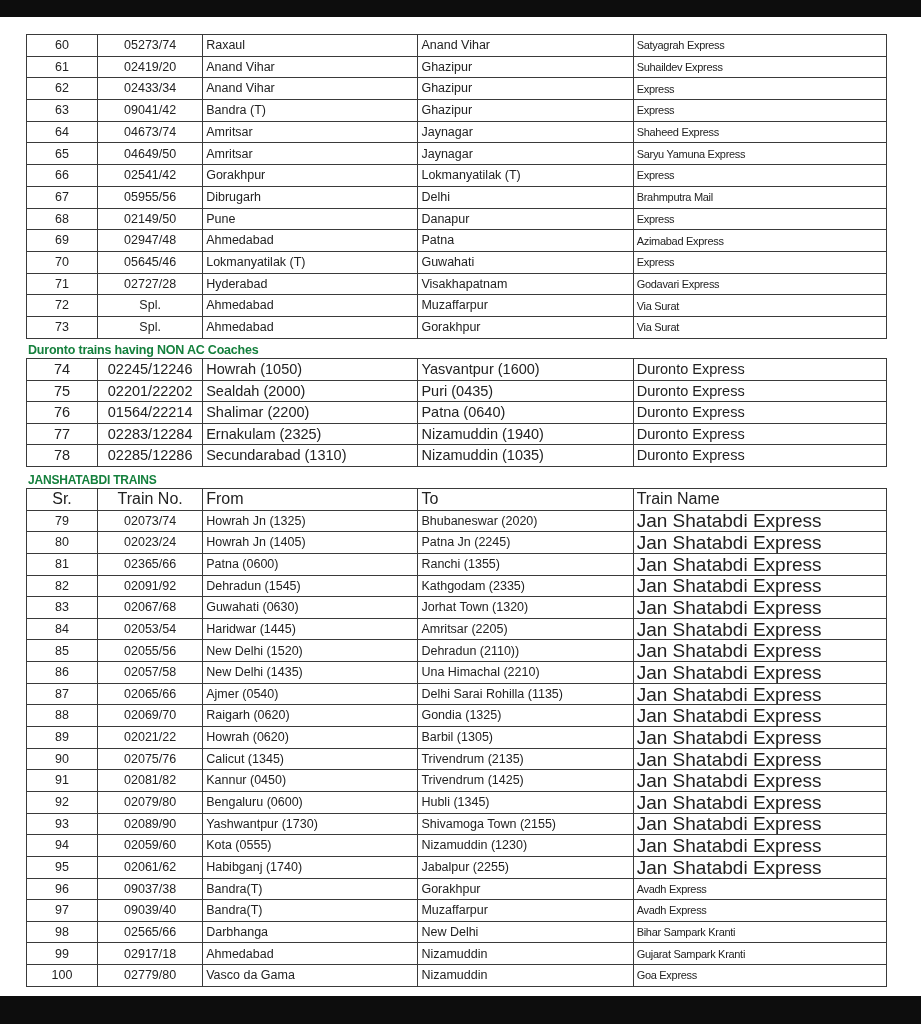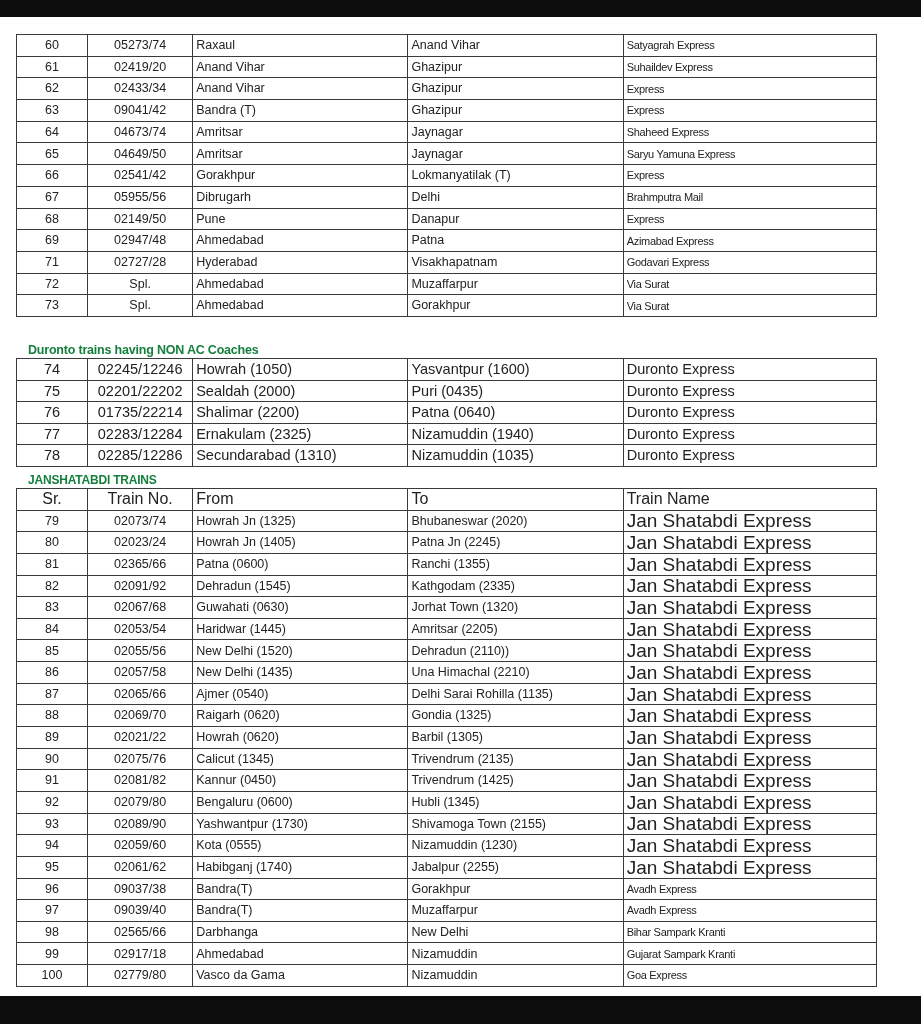--- a/index.html
+++ b/index.html
@@ -3,21 +3,21 @@
 <meta charset="utf-8">
 <style>
   html, body { margin:0; padding:0; }
   body {
     width:921px; height:1024px; background:#ffffff; position:relative; overflow:hidden;
     font-family:"Liberation Sans", sans-serif; color:#1a1a1a;
   }
   .bar-top { position:absolute; left:0; top:0; width:921px; height:17px; background:#0d0d0d; }
   .bar-bottom { position:absolute; left:0; top:996px; width:921px; height:28px; background:#0d0d0d; }
   table.grid {
-    position:absolute; left:16px; width:861px; border-collapse:collapse; table-layout:fixed;
+    position:absolute; left:26px; width:861px; border-collapse:collapse; table-layout:fixed;
   }
   table.grid td {
     border:1.5px solid #3a3a3a; padding:0 0 0 3px; font-size:12.5px; line-height:1;
     white-space:nowrap; overflow:hidden; vertical-align:middle; color:#222;
   }
   table.grid td.c { text-align:center; padding:0; }
   table.grid td.sm { font-size:11px; letter-spacing:-0.3px; padding-top:1px; }
   table.grid td.lg { font-size:19px; }
   #t1 { top:34px; }
   #t1 tr { height:21.7px; }
@@ -114,20 +114,27 @@
         <td class="sm">Express</td>
       </tr>
       <tr>
         <td class="c">69</td>
         <td class="c">02947/48</td>
         <td>Ahmedabad</td>
         <td>Patna</td>
         <td class="sm">Azimabad Express</td>
       </tr>
       <tr>
+        <td class="c">70</td>
+        <td class="c">05645/46</td>
+        <td>Lokmanyatilak (T)</td>
+        <td>Guwahati</td>
+        <td class="sm">Express</td>
+      </tr>
+      <tr>
         <td class="c">71</td>
         <td class="c">02727/28</td>
         <td>Hyderabad</td>
         <td>Visakhapatnam</td>
         <td class="sm">Godavari Express</td>
       </tr>
       <tr>
         <td class="c">72</td>
         <td class="c">Spl.</td>
         <td>Ahmedabad</td>
@@ -164,21 +171,21 @@
       </tr>
       <tr>
         <td class="c">75</td>
         <td class="c">02201/22202</td>
         <td>Sealdah (2000)</td>
         <td>Puri (0435)</td>
         <td>Duronto Express</td>
       </tr>
       <tr>
         <td class="c">76</td>
-        <td class="c">01735/22214</td>
+        <td class="c">01564/22214</td>
         <td>Shalimar (2200)</td>
         <td>Patna (0640)</td>
         <td>Duronto Express</td>
       </tr>
       <tr>
         <td class="c">77</td>
         <td class="c">02283/12284</td>
         <td>Ernakulam (2325)</td>
         <td>Nizamuddin (1940)</td>
         <td>Duronto Express</td>

